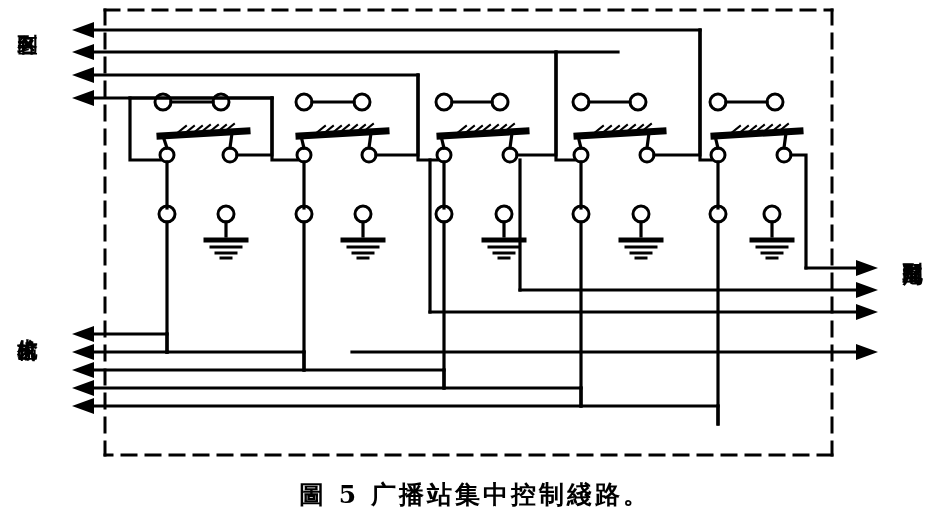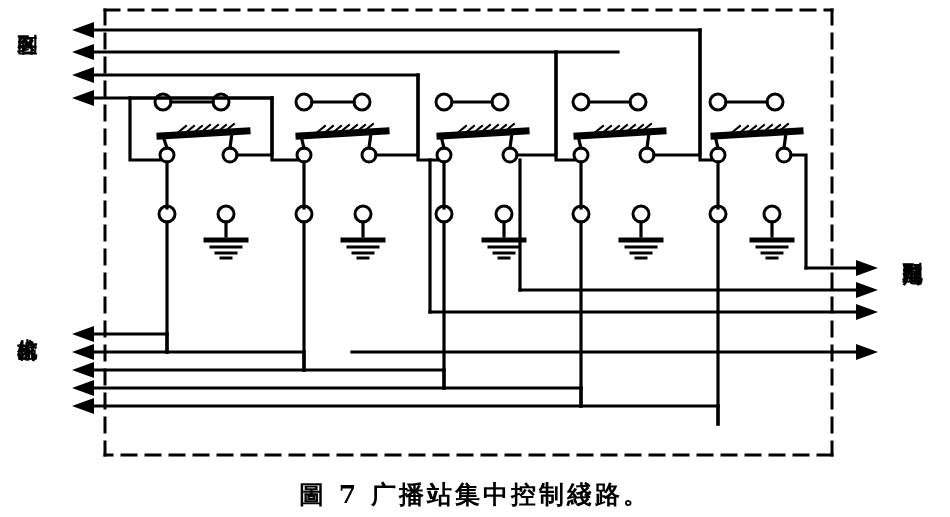--- a/index.html
+++ b/index.html
@@ -301,15 +301,15 @@
 
     </g>
   </svg>
 
   <div class="vlabel" id="label-left-top">到各区</div>
 
   <div class="vlabel" id="label-left-bottom">扩大机输出</div>
 
   <div class="vlabel" id="label-right">到墅配电局</div>
 
-  <div id="caption">圖 7    广播站集中控制綫路。</div>
+  <div id="caption">圖 5    广播站集中控制綫路。</div>
 
 </div>
 
 </body></html>

